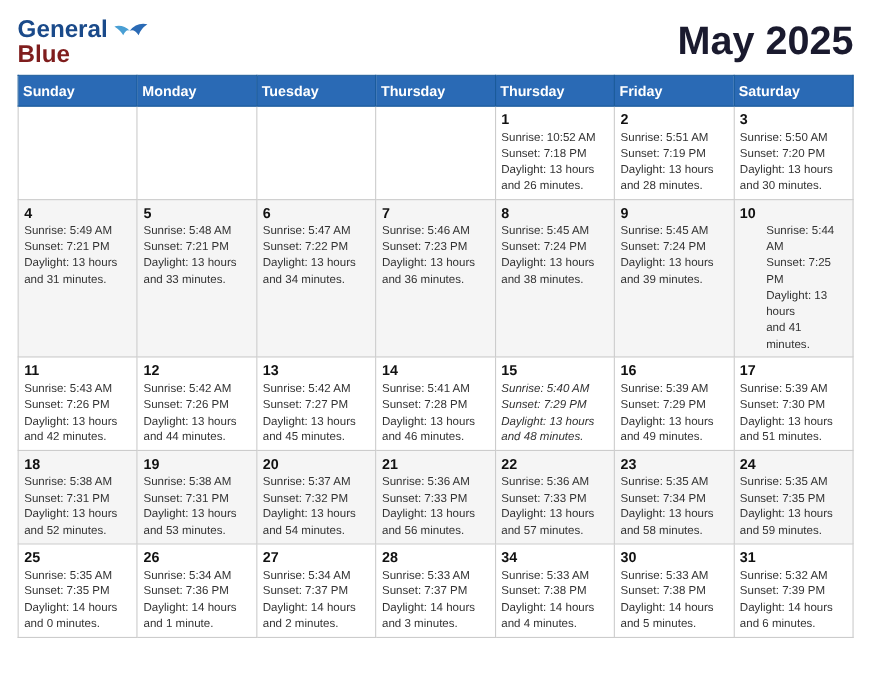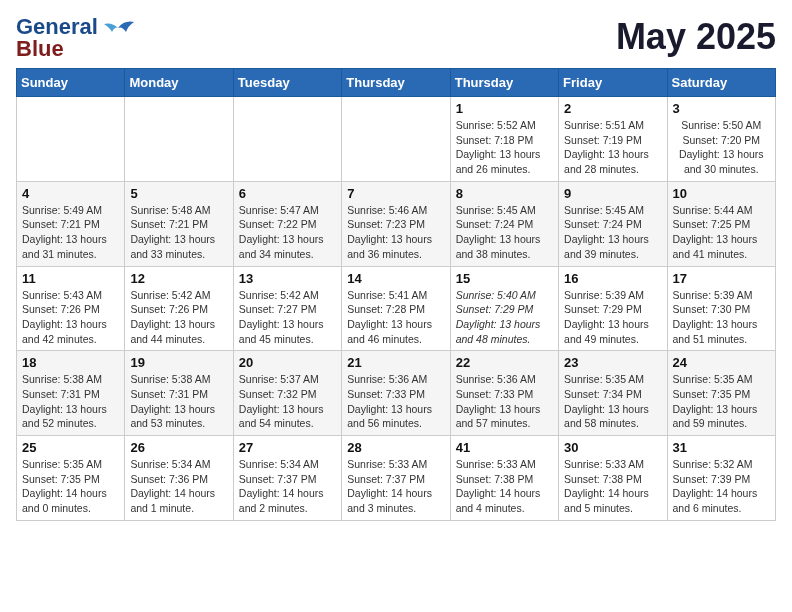--- a/index.html
+++ b/index.html
@@ -116,35 +116,35 @@
       </tr>
   </thead>
   <tbody id="calendar-body">
       <tr>
         <td class="empty-cell"></td>
         <td class="empty-cell"></td>
         <td class="empty-cell"></td>
         <td class="empty-cell"></td>
         <td>
           <span class="day-num">1</span>
-          <div class="day-info" style="white-space: pre-line;">Sunrise: 5:52 AM
+          <div class="day-info" style="white-space: pre-line;">Sunrise: 10:52 AM
 Sunset: 7:18 PM
 Daylight: 13 hours
 and 26 minutes.</div>
         </td>
         <td>
           <span class="day-num">2</span>
           <div class="day-info" style="white-space: pre-line;">Sunrise: 5:51 AM
 Sunset: 7:19 PM
 Daylight: 13 hours
 and 28 minutes.</div>
         </td>
         <td>
           <span class="day-num">3</span>
-          <div class="day-info" style="white-space: pre-line; text-align: center;">Sunrise: 5:50 AM
+          <div class="day-info" style="white-space: pre-line;">Sunrise: 5:50 AM
 Sunset: 7:20 PM
 Daylight: 13 hours
 and 30 minutes.</div>
         </td>
       </tr>
       <tr>
         <td>
           <span class="day-num">4</span>
           <div class="day-info" style="white-space: pre-line;">Sunrise: 5:49 AM
 Sunset: 7:21 PM
@@ -181,21 +181,21 @@
         </td>
         <td>
           <span class="day-num">9</span>
           <div class="day-info" style="white-space: pre-line;">Sunrise: 5:45 AM
 Sunset: 7:24 PM
 Daylight: 13 hours
 and 39 minutes.</div>
         </td>
         <td>
           <span class="day-num">10</span>
-          <div class="day-info" style="white-space: pre-line;">Sunrise: 5:44 AM
+          <div class="day-info" style="white-space: pre-line; margin-left: 24px;">Sunrise: 5:44 AM
 Sunset: 7:25 PM
 Daylight: 13 hours
 and 41 minutes.</div>
         </td>
       </tr>
       <tr>
         <td>
           <span class="day-num">11</span>
           <div class="day-info" style="white-space: pre-line;">Sunrise: 5:43 AM
 Sunset: 7:26 PM
@@ -319,21 +319,21 @@
 and 2 minutes.</div>
         </td>
         <td>
           <span class="day-num">28</span>
           <div class="day-info" style="white-space: pre-line;">Sunrise: 5:33 AM
 Sunset: 7:37 PM
 Daylight: 14 hours
 and 3 minutes.</div>
         </td>
         <td>
-          <span class="day-num">41</span>
+          <span class="day-num">34</span>
           <div class="day-info" style="white-space: pre-line;">Sunrise: 5:33 AM
 Sunset: 7:38 PM
 Daylight: 14 hours
 and 4 minutes.</div>
         </td>
         <td>
           <span class="day-num">30</span>
           <div class="day-info" style="white-space: pre-line;">Sunrise: 5:33 AM
 Sunset: 7:38 PM
 Daylight: 14 hours

